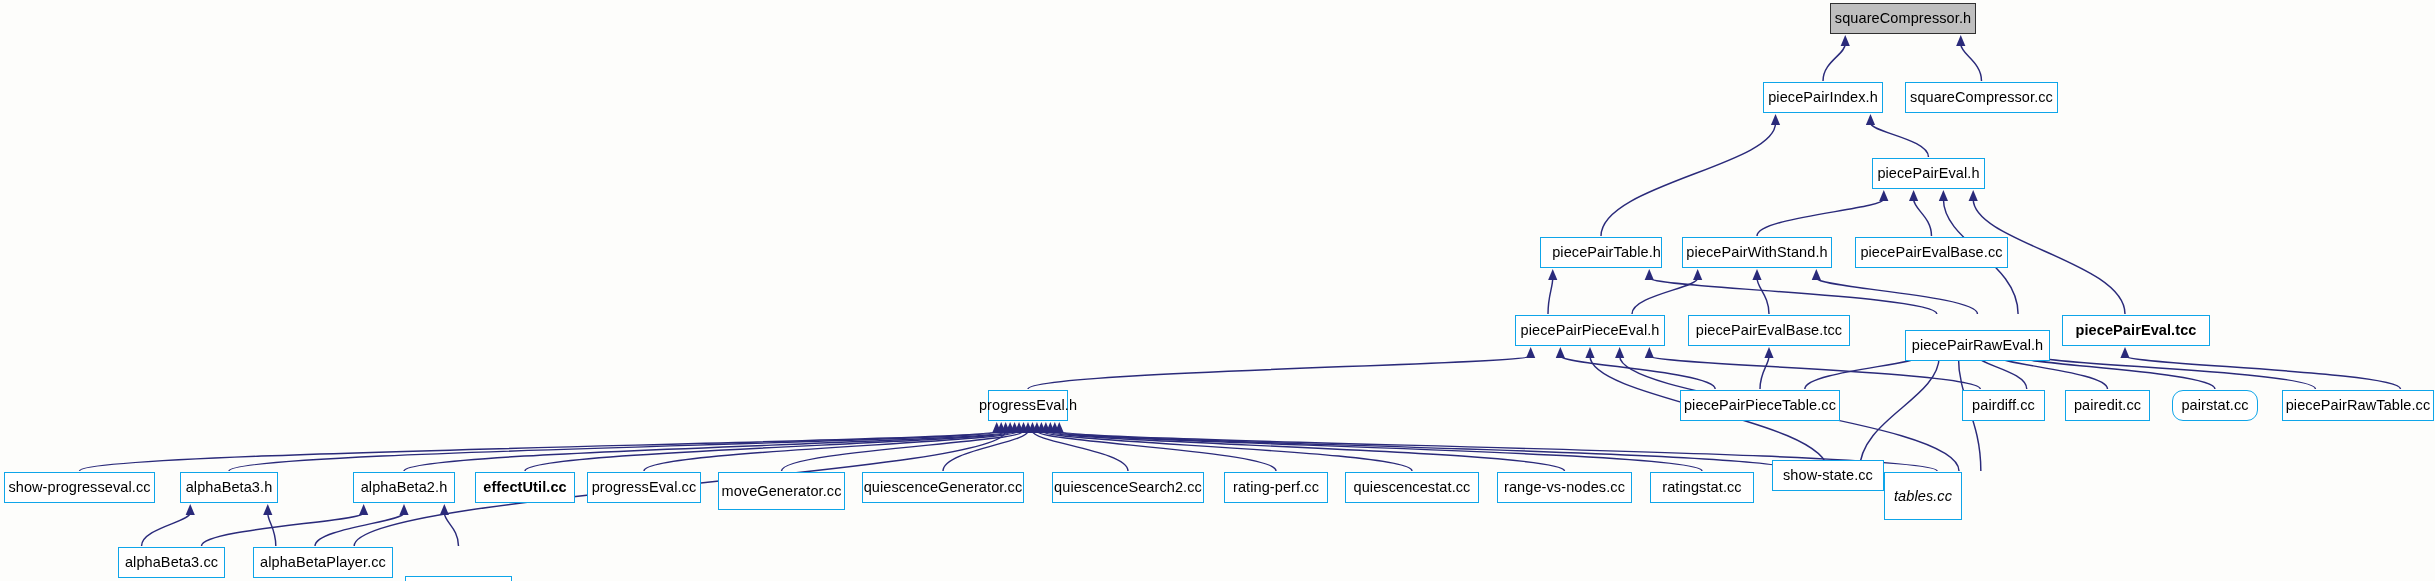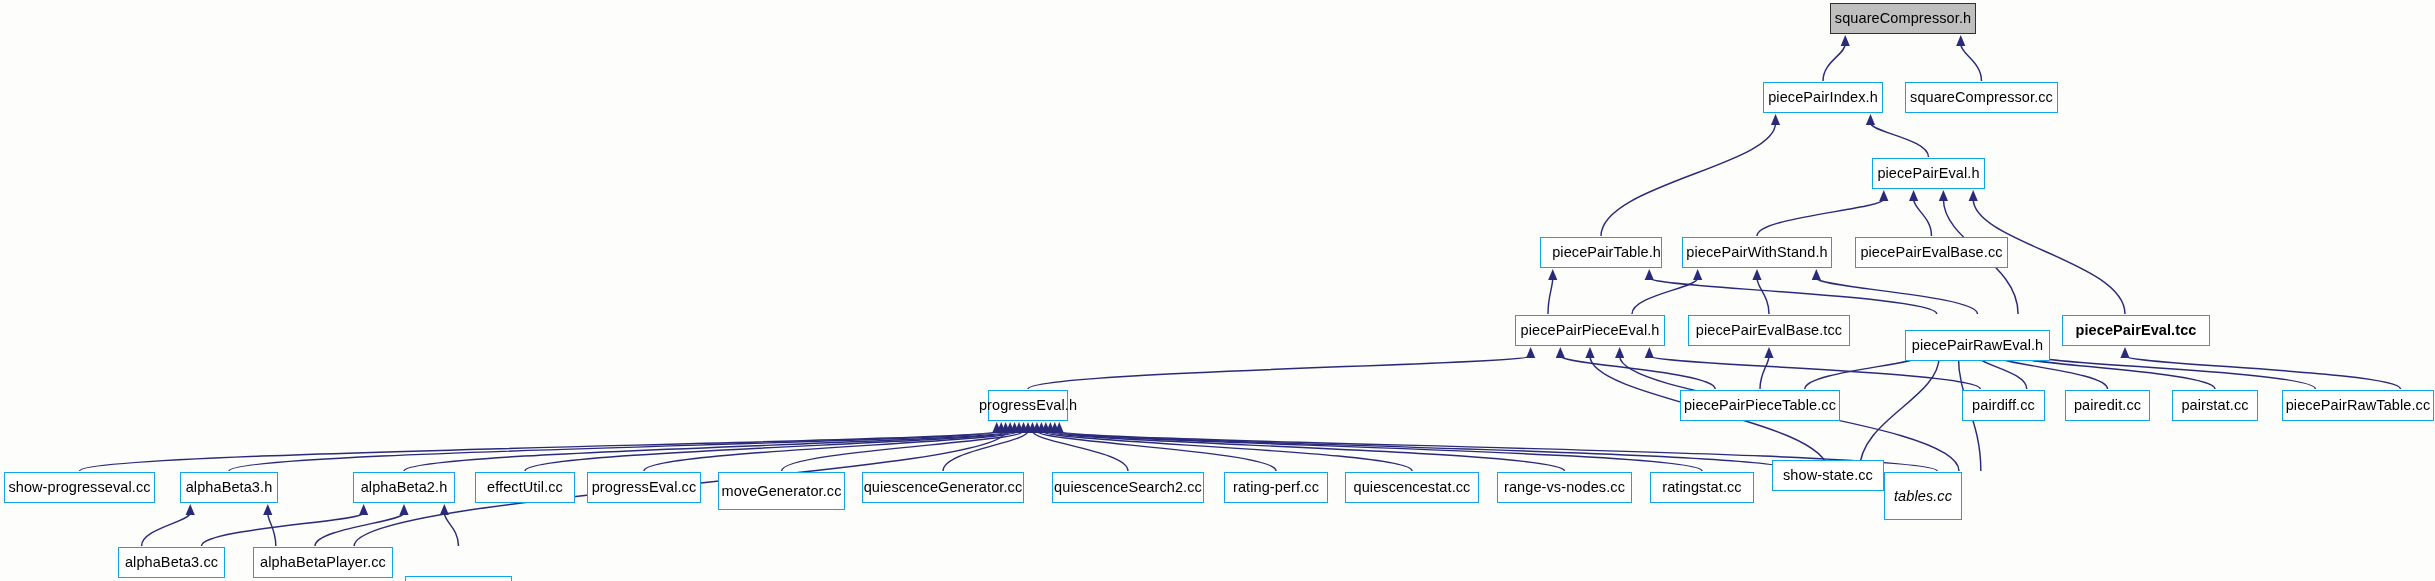--- a/index.html
+++ b/index.html
@@ -170,36 +170,36 @@
       </div>
       <div class="node" id="node-piecePairPieceTable_cc" style="left: 1680px; top: 390px; width: 160px; height: 31px;">
         <span class="node-label">piecePairPieceTable.cc</span>
       </div>
       <div class="node" id="node-pairdiff_cc" style="left: 1962px; top: 390px; width: 83px; height: 31px;">
         <span class="node-label">pairdiff.cc</span>
       </div>
       <div class="node" id="node-pairedit_cc" style="left: 2065px; top: 390px; width: 85px; height: 31px;">
         <span class="node-label">pairedit.cc</span>
       </div>
-      <div class="node" id="node-pairstat_cc" style="left: 2172px; top: 390px; width: 86px; height: 31px;">
+      <div class="node" id="node-pairstat_cc" style="left: 2172px; top: 390px; width: 86px; height: 31px; border-radius: 11px;">
         <span class="node-label">pairstat.cc</span>
       </div>
       <div class="node" id="node-piecePairRawTable_cc" style="left: 2282px; top: 390px; width: 152px; height: 31px;">
         <span class="node-label">piecePairRawTable.cc</span>
       </div>
       <div class="node" id="node-show_progresseval_cc" style="left: 4px; top: 472px; width: 151px; height: 31px;">
         <span class="node-label">show-progresseval.cc</span>
       </div>
       <div class="node" id="node-alphaBeta3_h" style="left: 180px; top: 472px; width: 98px; height: 31px;">
         <span class="node-label">alphaBeta3.h</span>
       </div>
       <div class="node" id="node-alphaBeta2_h" style="left: 353px; top: 472px; width: 102px; height: 31px; align-items: center;">
         <span class="node-label">alphaBeta2.h</span>
       </div>
-      <div class="node" id="node-effectUtil_cc" style="left: 475px; top: 472px; width: 100px; height: 31px;">
+      <div class="node" id="node-effectUtil_cc" style="left: 475px; top: 472px; width: 100px; height: 31px; font-weight: bold;">
         <span class="node-label">effectUtil.cc</span>
       </div>
       <div class="node" id="node-progressEval_cc" style="left: 587px; top: 472px; width: 114px; height: 31px;">
         <span class="node-label">progressEval.cc</span>
       </div>
       <div class="node" id="node-moveGenerator_cc" style="left: 718px; top: 472px; width: 127px; height: 38px;">
         <span class="node-label">moveGenerator.cc</span>
       </div>
       <div class="node" id="node-quiescenceGenerator_cc" style="left: 862px; top: 472px; width: 162px; height: 31px;">
         <span class="node-label">quiescenceGenerator.cc</span>

